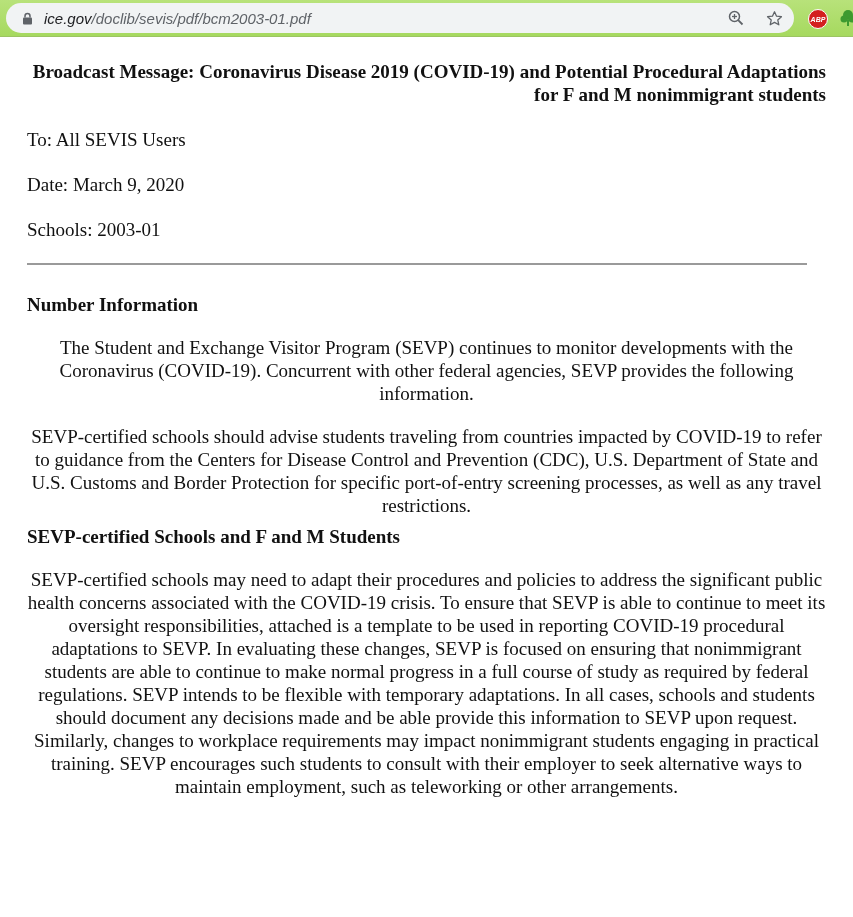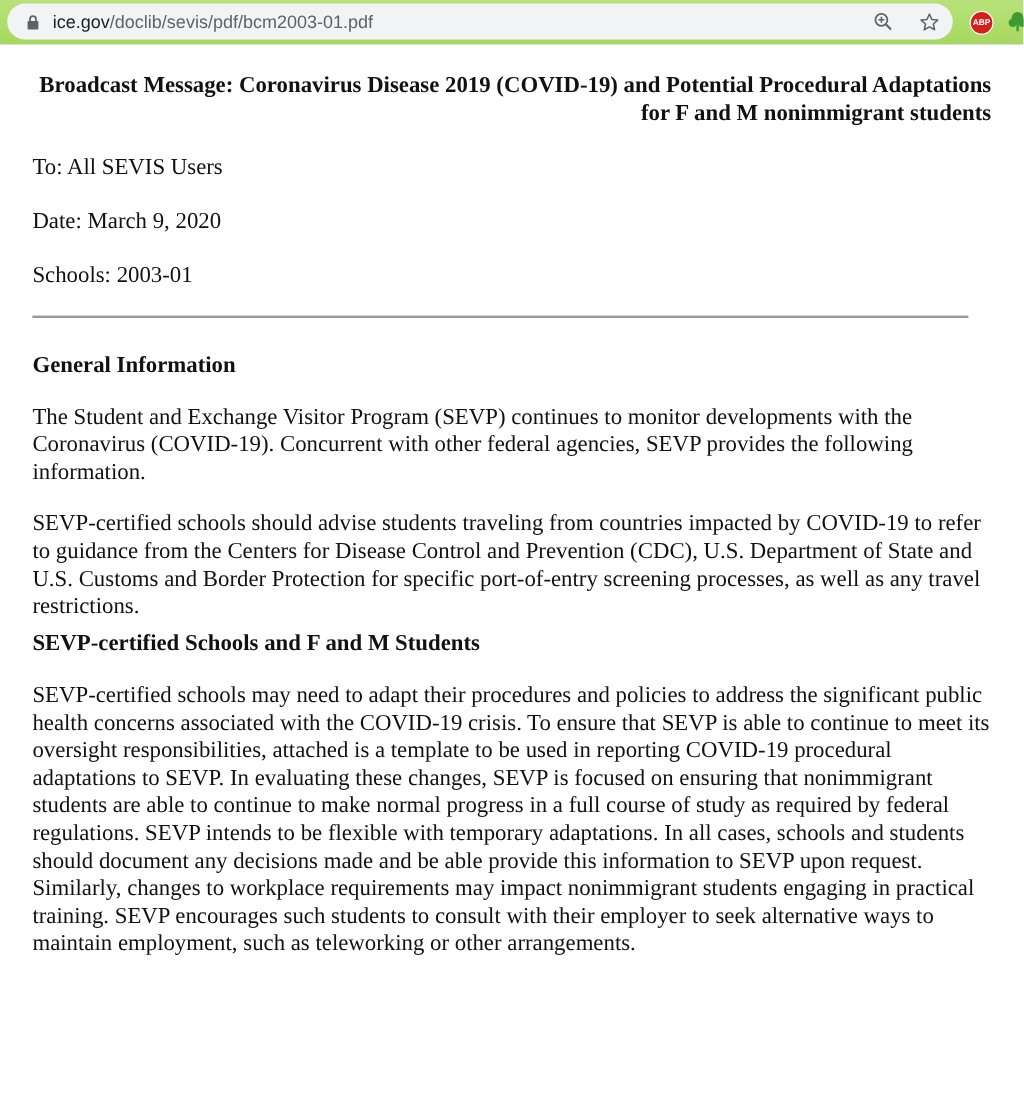--- a/index.html
+++ b/index.html
@@ -7,20 +7,21 @@
     width: 853px; height: 917px; overflow: hidden;
     background: #ffffff;
     font-family: "Liberation Serif", serif;
     color: #111;
   }
   .chrome {
     position: relative;
     height: 36px;
     background: linear-gradient(#b8e27a, #a6d95f);
     border-bottom: 1px solid #9cc463;
+    font-style: italic;
   }
   .urlbar {
     position: absolute; left: 6px; top: 3px;
     width: 788px; height: 30px;
     background: #f1f3f4;
     border-radius: 15px;
     display: flex; align-items: center;
   }
   .lock { margin-left: 16px; width: 12px; height: 14px; display: flex; align-items: center; }
   .url {
@@ -51,21 +52,21 @@
   }
   .title { font-weight: bold; margin: 23px 0 0 0; text-align: right; }
   .meta { margin: 22px 0 0 0; }
   .meta b { font-weight: normal; }
   hr.divider {
     margin: 22px 0 0 0;
     width: 780px;
     border: none; height: 2px; background: #9a9a9a;
   }
   .heading { font-weight: bold; margin: 28px 0 0 0; }
-  .para { margin: 20px 0 0 0; }
+  .para { margin: 20px 0 0 0; text-align: center; }
 </style>
 </head>
 <body>
 
 <div class="chrome">
   <div class="urlbar">
     <span class="lock">
       <svg width="11" height="13" viewBox="0 0 11 13">
           <rect x="1" y="5.5" width="9" height="7" rx="1" fill="#5f6368"></rect>
           <path d="M3 5.5V4a2.5 2.5 0 0 1 5 0v1.5" stroke="#5f6368" stroke-width="1.5" fill="none"></path>
@@ -104,19 +105,19 @@
 
   <p class="meta"><b>To:</b> <span>All SEVIS Users</span></p>
 
   <p class="meta"><b>Date:</b> <span>March 9, 2020</span></p>
 
 
   <p class="meta"><b>Schools:</b> <span>2003-01</span></p>
 
   <hr class="divider">
 
-  <p class="heading">General Information</p>
+  <p class="heading">Number Information</p>
   <p class="para">The Student and Exchange Visitor Program (SEVP) continues to monitor developments with the Coronavirus (COVID-19). Concurrent with other federal agencies, SEVP provides the following information.</p>
   <p class="para">SEVP-certified schools should advise students traveling from countries impacted by COVID-19 to refer to guidance from the Centers for Disease Control and Prevention (CDC), U.S. Department of State and U.S. Customs and Border Protection for specific port-of-entry screening processes, as well as any travel restrictions.</p>
 
   <p class="heading" style="margin-top:8px">SEVP-certified Schools and F and M Students</p>
   <p class="para">SEVP-certified schools may need to adapt their procedures and policies to address the significant public health concerns associated with the COVID-19 crisis. To ensure that SEVP is able to continue to meet its oversight responsibilities, attached is a template to be used in reporting COVID-19 procedural adaptations to SEVP. In evaluating these changes, SEVP is focused on ensuring that nonimmigrant students are able to continue to make normal progress in a full course of study as required by federal regulations. SEVP intends to be flexible with temporary adaptations. In all cases, schools and students should document any decisions made and be able provide this information to SEVP upon request. Similarly, changes to workplace requirements may impact nonimmigrant students engaging in practical training. SEVP encourages such students to consult with their employer to seek alternative ways to maintain employment, such as teleworking or other arrangements.</p>
 </div>
 
 </body></html>

